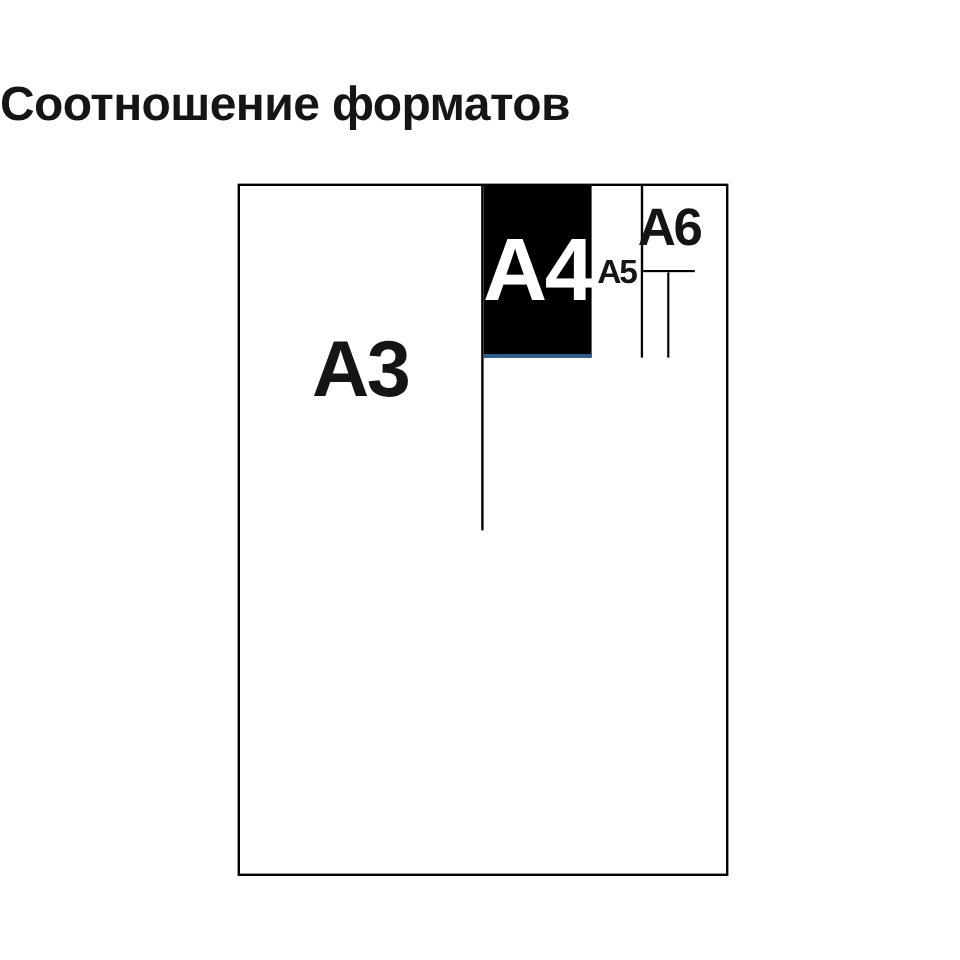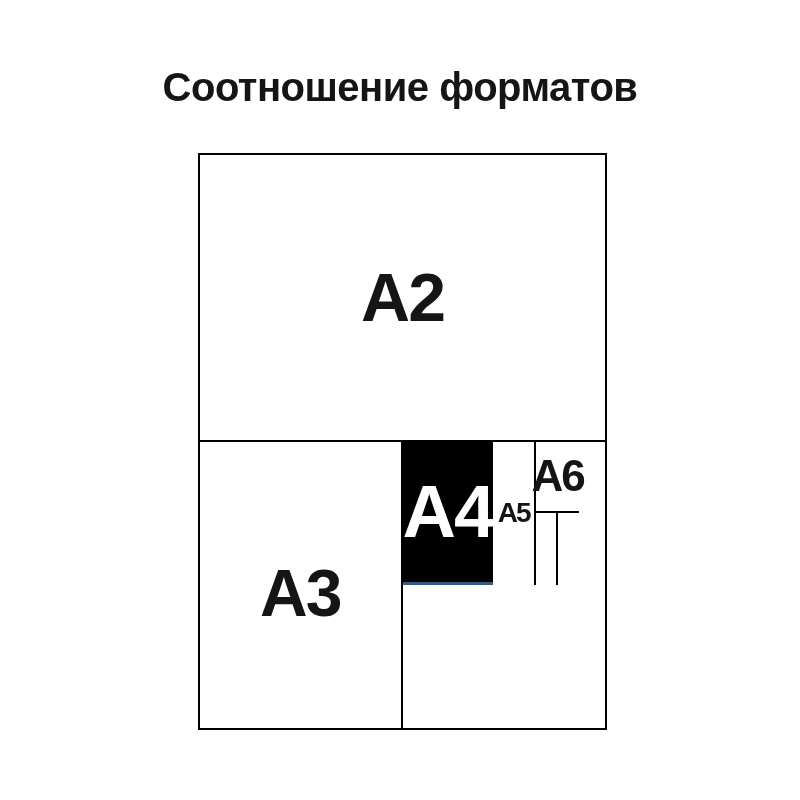--- a/index.html
+++ b/index.html
@@ -15,21 +15,21 @@
     width: 800px; height: 800px;
     background: var(--background);
     font-family: "Liberation Sans", sans-serif;
     overflow: hidden;
   }
   .stage { position: relative; width: 800px; height: 800px; background: var(--background); }
 
   .title {
     position: absolute;
     left: 0; right: 0; top: 62px;
-    text-align: center;
+    text-align: left;
     font-size: 40px;
     line-height: 50px;
     font-weight: 700;
     letter-spacing: -0.5px;
     color: var(--text);
   }
 
   .figure {
     position: absolute;
     left: 198px; top: 153px;
@@ -86,23 +86,20 @@
 </style>
 </head>
 <body>
 
 <div class="stage">
 
   <h1 class="title">Соотношение форматов</h1>
 
   <div class="figure">
 
-    <div class="cell half-top">
-      <span class="lbl">A2</span>
-    </div>
 
     <div class="half-bottom">
 
       <div class="cell cell-a3">
         <span class="lbl">A3</span>
       </div>
 
       <div class="right-col">
 
         <div class="cell cell-a4">

